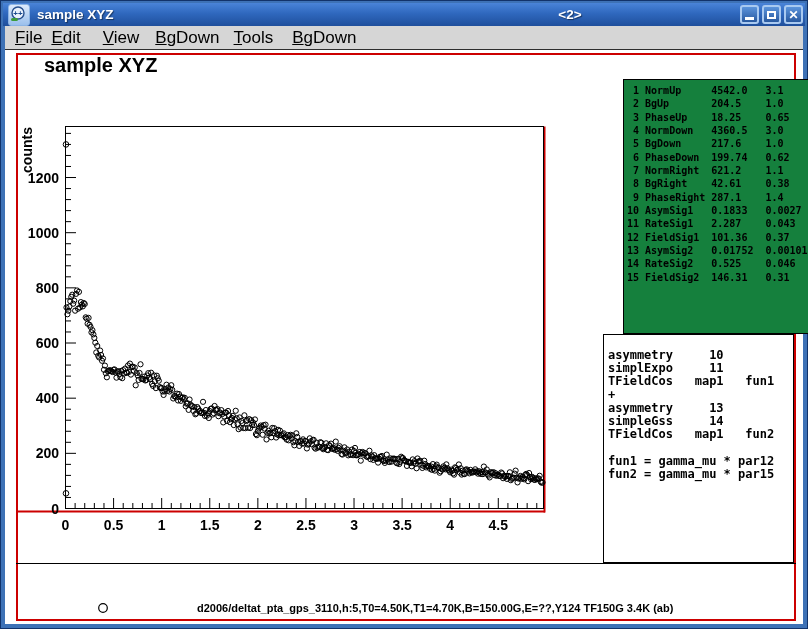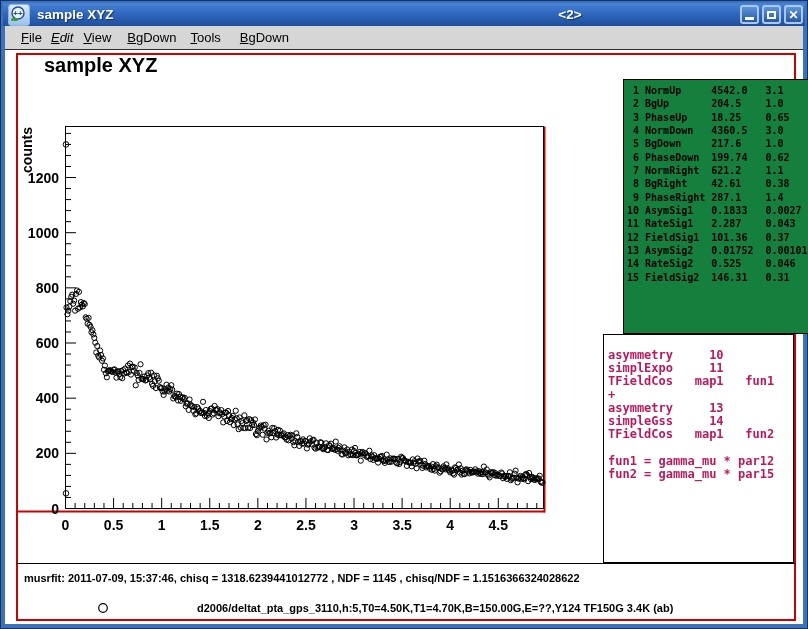--- a/index.html
+++ b/index.html
@@ -16,44 +16,44 @@
     font-size:13.5px;font-weight:bold;text-shadow:1px 1px 1px rgba(0,0,0,.45);}
   .tb-buttons{position:absolute;right:2px;top:2px;display:flex;gap:3px;}
   .tb-btn{width:19px;height:19px;border:2px solid #a9c9f0;border-radius:3px;box-sizing:border-box;
     background:linear-gradient(180deg,#5c94dc,#27589f);display:flex;align-items:center;justify-content:center;
     color:#fff;cursor:default;}
   .g-min{width:9px;height:3px;background:#fff;margin-top:8px;}
   .g-max{width:9px;height:8px;border:2px solid #fff;box-sizing:border-box;}
   .g-close{font-size:12px;font-weight:900;line-height:1;}
   .menubar{position:absolute;left:5px;top:26px;width:798px;height:24px;background:#d6d6d6;
     border-bottom:1px solid #2e2e2e;box-sizing:border-box;display:flex;align-items:center;
-    padding-left:16px;font-size:13px;color:#000;}
+    padding-left:10px;font-size:17px;color:#000;}
   .mi{display:inline-block;white-space:nowrap;}
   .mi::first-letter{text-decoration:underline;}
-  .mi:nth-of-type(2){margin-left:9px;font-style:italic;}
-  .mi:nth-of-type(3){margin-left:10px;}
+  .mi:nth-of-type(2){margin-left:9px;}
+  .mi:nth-of-type(3){margin-left:22px;}
   .mi:nth-of-type(4){margin-left:16px;}
   .mi:nth-of-type(5){margin-left:14px;}
   .mi:nth-of-type(6){margin-left:19px;}
   .mi-help{margin-left:auto;margin-right:12px;margin-top:44px;}
   .client{position:absolute;left:5px;top:50px;width:798px;height:574px;background:#fff;}
   .plot-svg{position:absolute;left:0;top:0;width:808px;height:629px;z-index:2;}
   .plot-title{position:absolute;left:44px;top:54px;font-size:20px;font-weight:bold;color:#000;z-index:3;white-space:nowrap;}
   .ylabel{position:absolute;left:-4px;top:142px;width:62px;height:16px;text-align:center;
     font-size:14px;font-weight:bold;color:#000;transform:rotate(-90deg);z-index:3;}
   .xlabel{position:absolute;left:430px;top:534px;width:115px;text-align:right;
     font-size:14px;font-weight:bold;color:#ffffff;z-index:3;}
   .param-box{position:absolute;left:603px;top:79px;width:191px;height:255px;background:#15803d;
     border:1px solid #000;box-sizing:border-box;z-index:3;margin-left:20px;}
   .theory-box{position:absolute;left:603px;top:334px;width:191px;height:229px;background:#fff;
     border:1px solid #000;box-sizing:border-box;z-index:3;}
   .param-box pre{margin:0;padding:4px 0 0 3px;font-family:"DejaVu Sans Mono",monospace;
     font-weight:bold;font-size:10px;line-height:13.35px;color:#000;}
   .theory-box pre{margin:0;padding:14px 0 0 4px;font-family:"DejaVu Sans Mono",monospace;
-    font-weight:bold;font-size:12px;line-height:13.2px;color:#be185d;}
+    font-weight:bold;font-size:12px;line-height:13.2px;color:#000000;}
   .status-line{position:absolute;left:24px;top:572px;font-size:11px;font-weight:bold;color:#000;
     white-space:nowrap;z-index:3;}
   .run-line{position:absolute;left:197px;top:602px;font-size:11px;font-weight:bold;color:#000;
     white-space:nowrap;z-index:3;}
 </style>
 </head>
 <body>
 
 <div class="window">
 
@@ -728,16 +728,15 @@
 TFieldCos   map1   fun1
 +
 asymmetry     13
 simpleGss     14
 TFieldCos   map1   fun2
 
 fun1 = gamma_mu * par12
 fun2 = gamma_mu * par15</pre>
   </div>
 
-  <div class="status-line">musrfit: 2011-07-09, 15:37:46, chisq = 1318.6239441012772 , NDF = 1145 , chisq/NDF = 1.1516366324028622</div>
   <div class="run-line">d2006/deltat_pta_gps_3110,h:5,T0=4.50K,T1=4.70K,B=150.00G,E=??,Y124 TF150G 3.4K (ab)</div>
 
 </div>
 
 </body></html>

